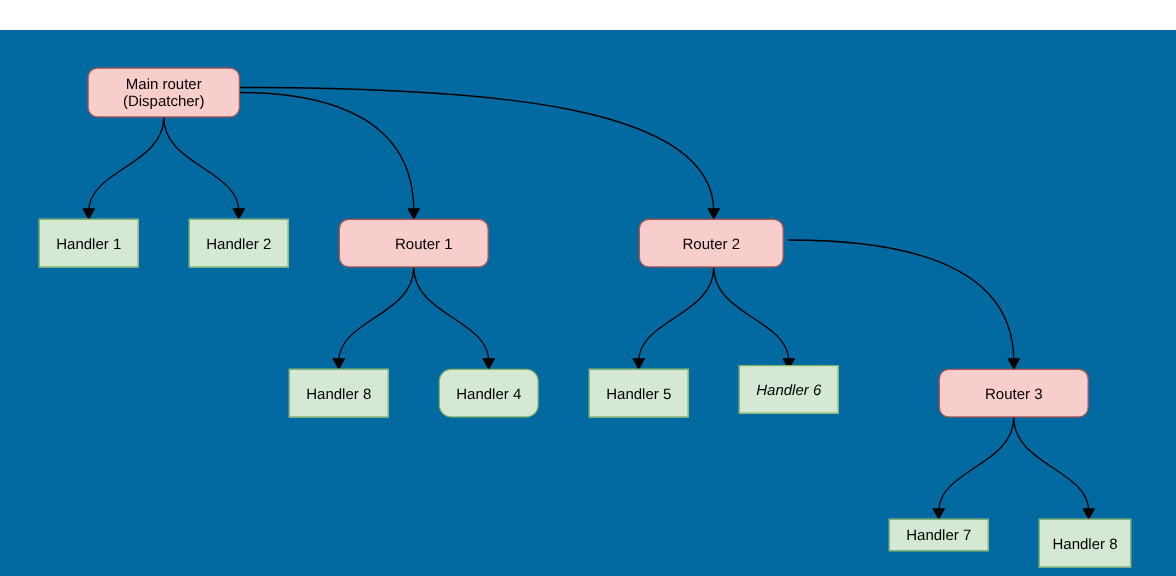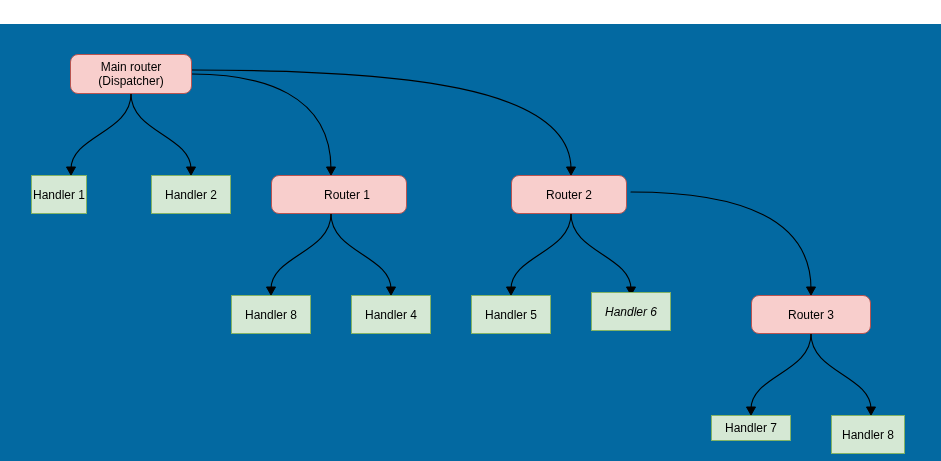--- a/index.html
+++ b/index.html
@@ -101,25 +101,25 @@
         <path d="M 746.5 383 L 751 391 L 755.5 383 Z" fill="#000000" stroke="#000000" stroke-width="1" stroke-linejoin="round"></path>
       </g>
       <g>
         <path d="M 811 310 C 811 348 871 352 871 385" fill="none" stroke="#000000" stroke-width="1.1" stroke-linecap="round"></path>
         <path d="M 866.5 383 L 871 391 L 875.5 383 Z" fill="#000000" stroke="#000000" stroke-width="1" stroke-linejoin="round"></path>
       </g>
     </svg>
   <div id="node-layer">
       <div class="node node-router" style="left: 70px; top: 30px; width: 122px; height: 40px;"><span class="node-label">Main router
 (Dispatcher)</span></div>
-      <div class="node node-handler" style="left: 31px; top: 151px; width: 56px; height: 39px;"><span class="node-label">Handler 1</span></div>
+      <div class="node node-handler" style="left: 31px; top: 151px; width: 80px; height: 39px;"><span class="node-label">Handler 1</span></div>
       <div class="node node-handler" style="left: 151px; top: 151px; width: 80px; height: 39px; text-align: center;"><span class="node-label">Handler 2</span></div>
-      <div class="node node-router" style="left: 271px; top: 151px; width: 136px; height: 39px; padding-left: 16px;"><span class="node-label">Router 1</span></div>
+      <div class="node node-router" style="left: 271px; top: 151px; width: 120px; height: 39px; padding-left: 16px;"><span class="node-label">Router 1</span></div>
       <div class="node node-router" style="left: 511px; top: 151px; width: 116px; height: 39px;"><span class="node-label">Router 2</span></div>
       <div class="node node-handler" style="left: 231px; top: 271px; width: 80px; height: 39px;"><span class="node-label">Handler 8</span></div>
-      <div class="node node-handler" style="left: 351px; top: 271px; width: 80px; height: 39px;"><span class="node-label">Handler 4</span></div>
+      <div class="node node-handler" style="left: 351px; top: 271px; width: 80px; height: 39px; border-radius: 10px;"><span class="node-label">Handler 4</span></div>
       <div class="node node-handler" style="left: 471px; top: 271px; width: 80px; height: 39px; text-align: center;"><span class="node-label">Handler 5</span></div>
       <div class="node node-handler" style="left: 591px; top: 268px; width: 80px; height: 39px; font-style: italic;"><span class="node-label">Handler 6</span></div>
       <div class="node node-router" style="left: 751px; top: 271px; width: 120px; height: 39px; justify-content: center;"><span class="node-label">Router 3</span></div>
       <div class="node node-handler" style="left: 711px; top: 391px; width: 80px; height: 26px;"><span class="node-label">Handler 7</span></div>
       <div class="node node-handler" style="left: 831px; top: 391px; width: 74px; height: 39px;"><span class="node-label">Handler 8</span></div>
     </div>
 </div>
 
 </body></html>

